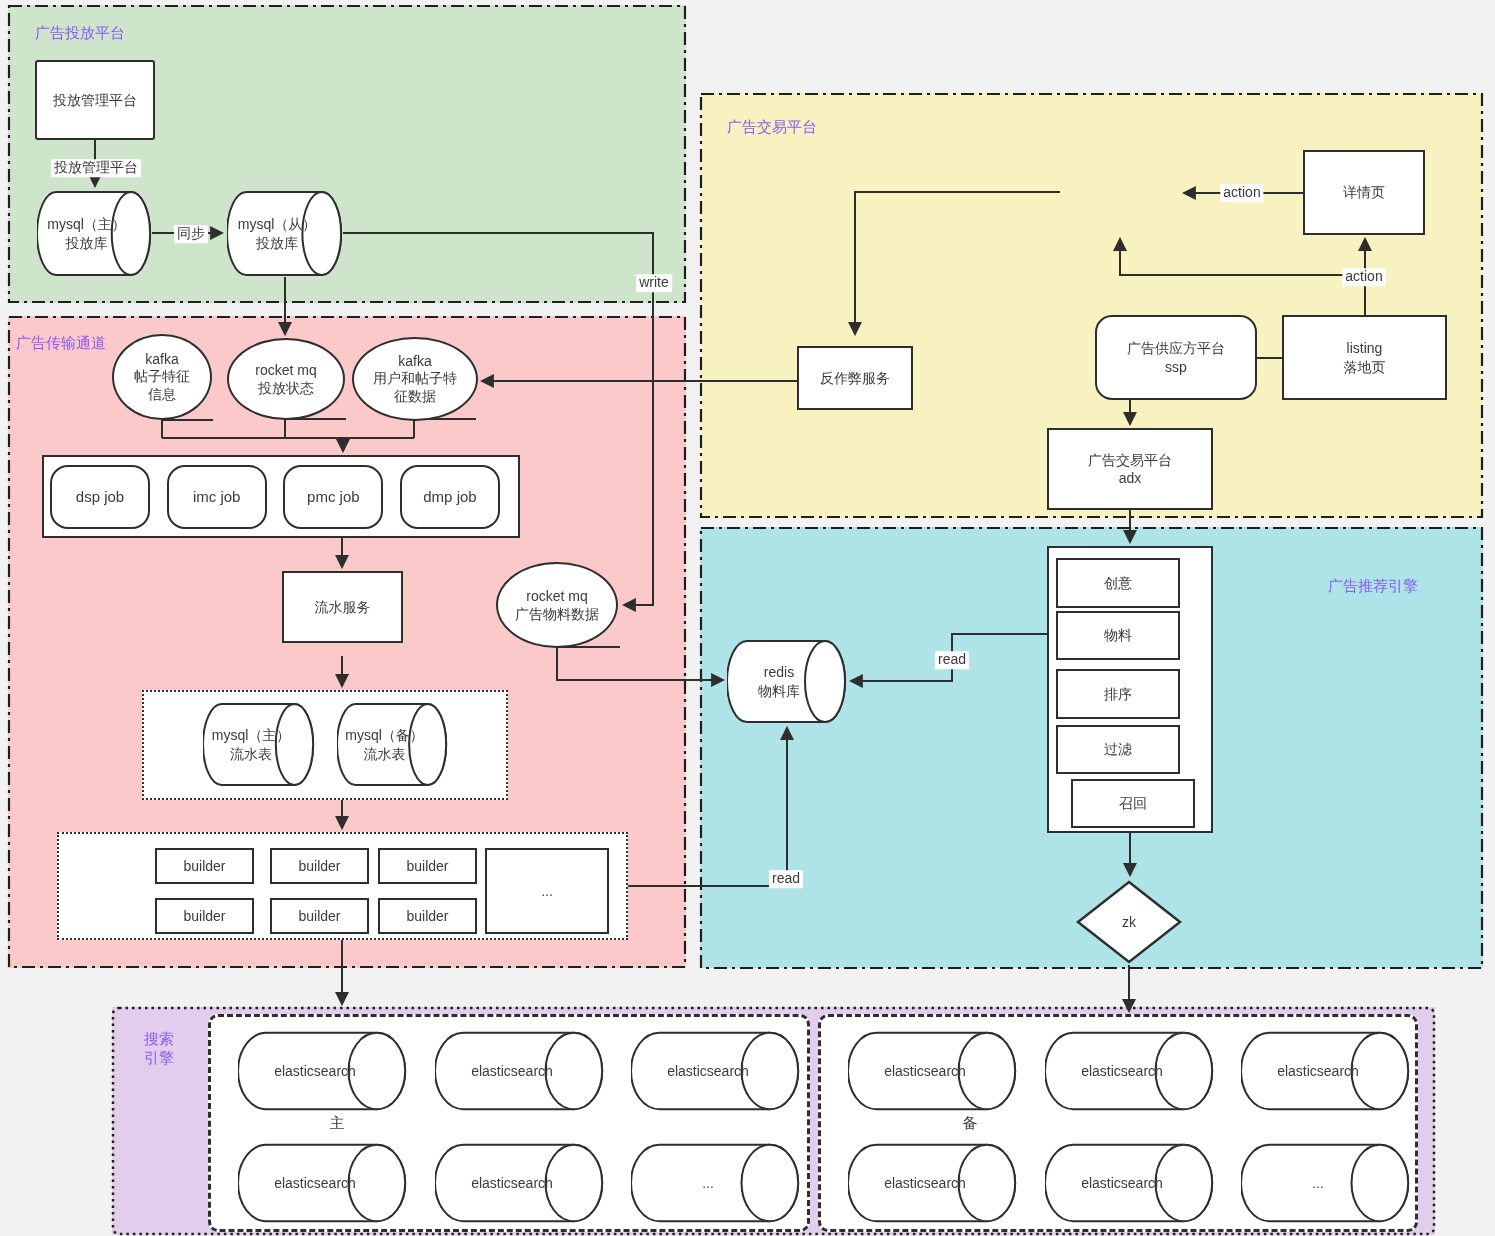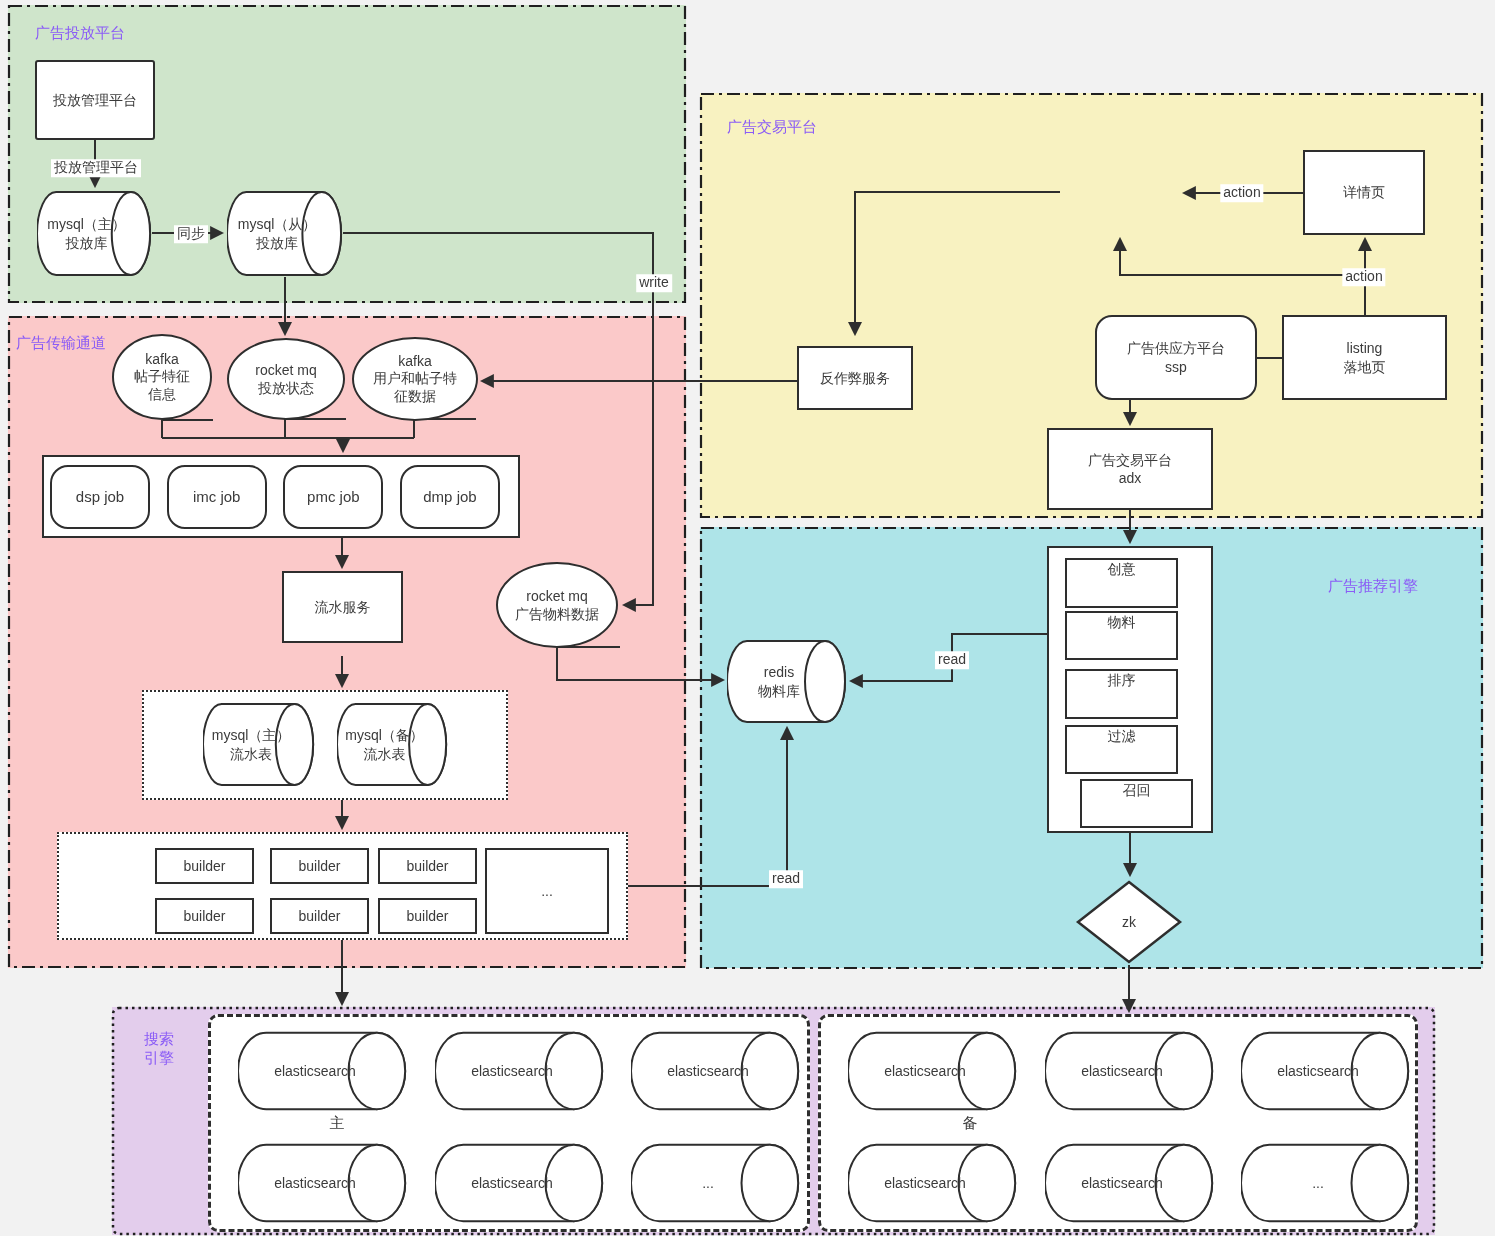--- a/index.html
+++ b/index.html
@@ -17,22 +17,22 @@
   .cyl .lbl{position:relative;padding-right:16px;}
   .rlabel{position:absolute;z-index:3;font-size:15px;color:#8b5cf6;white-space:pre-line;}
   .elabel{position:absolute;z-index:4;transform:translate(-50%,-50%);background:#fff;
           padding:0 3px;font-size:14px;color:#3b3b3b;white-space:nowrap;line-height:1.25;}
   .jobsrow{display:flex;align-items:center;justify-content:space-between;padding:0 18px;
            border:2px solid #2e2e2e;}
   .jobbox{width:96px;height:60px;border:2px solid #2e2e2e;border-radius:18px;background:#fff;
           display:flex;align-items:center;justify-content:center;font-size:15px;}
   .builder{position:absolute;width:95px;height:32px;border:2px solid #2e2e2e;background:#fff;
            display:flex;align-items:center;justify-content:center;font-size:14px;}
-  .stackitem{position:absolute;left:16px;width:113px;border:2px solid #2e2e2e;background:#fff;
-             display:flex;align-items:flex-start;justify-content:center;font-size:14px;box-sizing:border-box;}
+  .stackitem{position:absolute;left:7px;width:124px;border:2px solid #2e2e2e;background:#fff;
+             display:flex;align-items:center;justify-content:center;font-size:14px;box-sizing:border-box;}
   .dotted{border:2px dotted #2e2e2e;}
   .escluster{border:3px dashed #2e2e2e;border-radius:10px;}
   .escyl{position:absolute;width:170px;height:80px;}
   .esbadge{position:absolute;font-size:15px;color:#3a3a3a;}
 </style>
 </head>
 <body>
 
 <div class="canvas">
 

